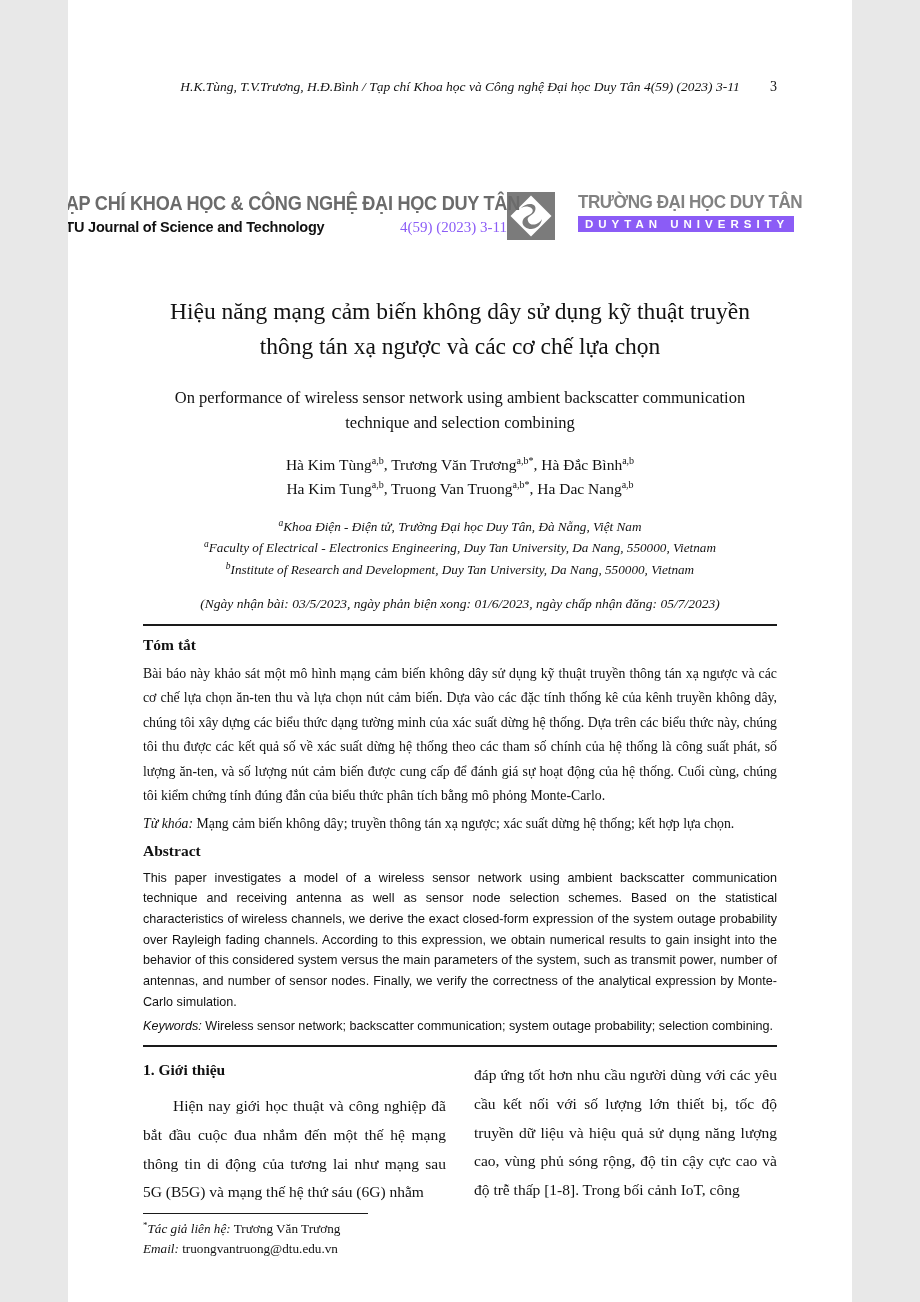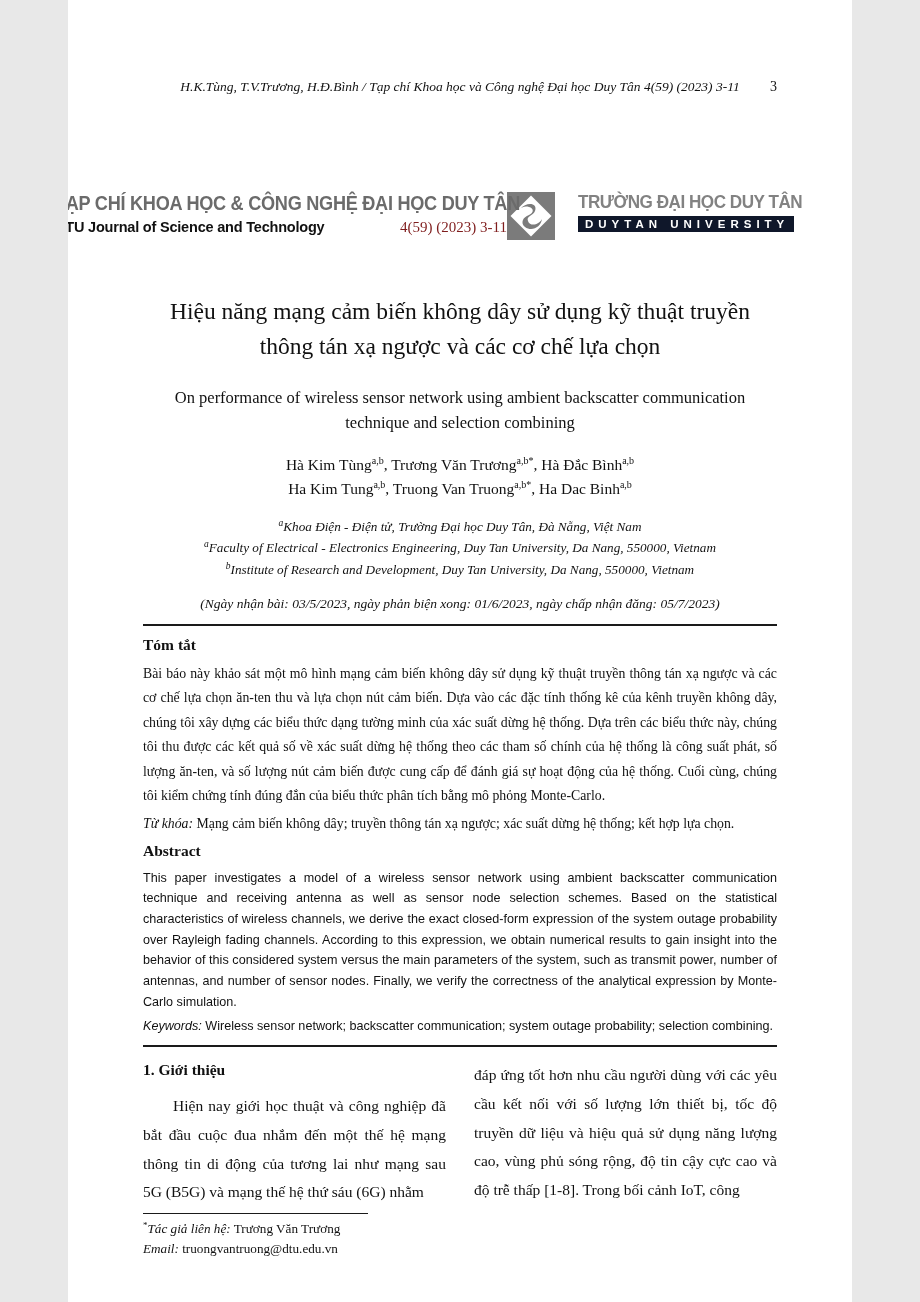--- a/index.html
+++ b/index.html
@@ -55,21 +55,21 @@
   }
   .journal-title-en{
     font-family:"Liberation Sans", sans-serif;
     font-weight:bold;
     font-size:14.5px;
     color:#111;
     letter-spacing:-0.2px;
   }
   .issue-info{
     font-size:15px;
-    color:#7f1d1d;
+    color:#8b5cf6;
   }
   .masthead-right{
     width:270px;
     display:flex;
     align-items:flex-start;
     gap:23px;
   }
   .logo-box{flex:0 0 auto;}
   .univ-text{flex:1 1 auto;}
   .univ-name-vi{
@@ -77,21 +77,21 @@
     font-weight:bold;
     font-size:18px;
     color:#828282;
     letter-spacing:-0.5px;
     transform:scaleX(0.95);
     transform-origin:left center;
     white-space:nowrap;
   }
   .univ-name-en-bar{
     margin-top:3px;
-    background:#0f172a;
+    background:#8b5cf6;
     color:#ffffff;
     font-family:"Liberation Sans", sans-serif;
     font-weight:bold;
     font-size:11.5px;
     letter-spacing:5px;
     padding:2px 5px 2px 7px;
     display:inline-block;
     white-space:nowrap;
   }
   
@@ -231,21 +231,21 @@
 
   <h1 class="title-vi" style="margin:50px 0 0 0;">Hiệu năng mạng cảm biến không dây sử dụng kỹ thuật truyền thông tán xạ ngược và các cơ chế lựa chọn</h1>
 
   <div class="title-en">On performance of wireless sensor network using ambient backscatter communication technique and selection combining</div>
 
   <div class="authors">
     <div>
       <span>Hà Kim Tùng</span><sup>a,b</sup><span>, Trương Văn Trương</span><sup>a,b*</sup><span>, Hà Đắc Bình</span><sup>a,b</sup>
     </div>
     <div>
-      <span>Ha Kim Tung</span><sup>a,b</sup><span>, Truong Van Truong</span><sup>a,b*</sup><span>, Ha Dac Binh</span><sup>a,b</sup>
+      <span>Ha Kim Tung</span><sup>a,b</sup><span>, Truong Van Truong</span><sup>a,b*</sup><span>, Ha Dac Nang</span><sup>a,b</sup>
     </div>
   </div>
 
   <div class="affiliations">
     <div><sup>a</sup><span>Khoa Điện - Điện tử, Trường Đại học Duy Tân, Đà Nẵng, Việt Nam</span></div>
     <div><sup>a</sup><span>Faculty of Electrical - Electronics Engineering, Duy Tan University, Da Nang, 550000, Vietnam</span></div>
     <div><sup>b</sup><span>Institute of Research and Development, Duy Tan University, Da Nang, 550000, Vietnam</span></div>
   </div>
 
   <div class="dates-line">(Ngày nhận bài: 03/5/2023, ngày phản biện xong: 01/6/2023, ngày chấp nhận đăng: 05/7/2023)</div>

